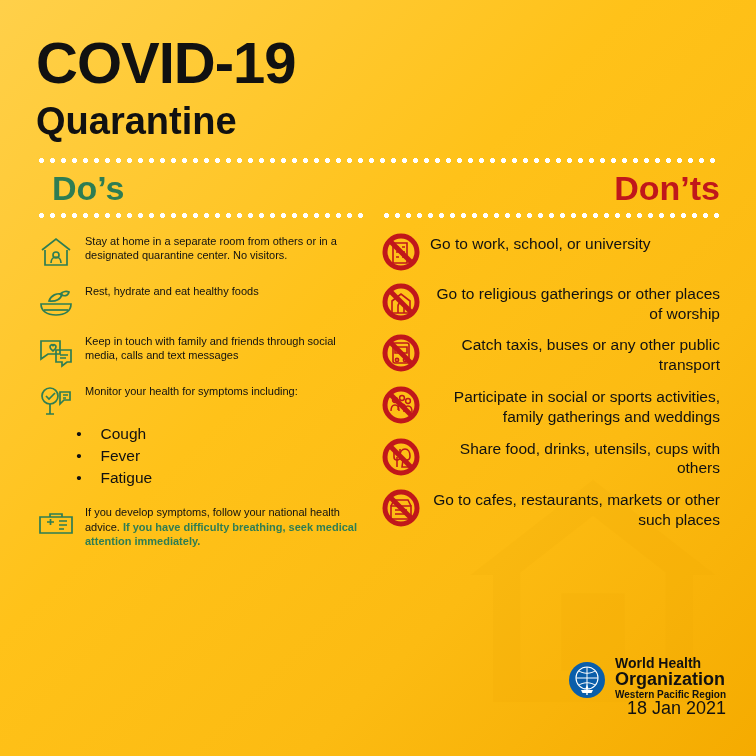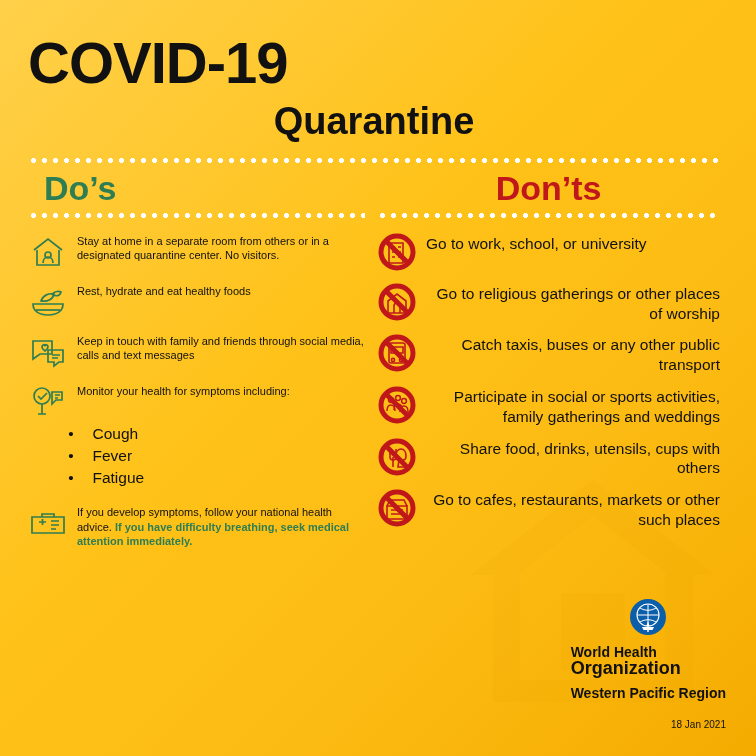--- a/index.html
+++ b/index.html
@@ -17,36 +17,35 @@
   
   .watermark {
     position: absolute;
     right: 18px; bottom: 40px;
     width: 290px; height: 250px;
     opacity: 0.10;
     pointer-events: none;
   }
   .watermark svg { width: 100%; height: 100%; display: block; }
 
-  .content { position: relative; z-index: 2; padding: 34px 36px 0 28px; }
+  .content { position: relative; z-index: 2; padding: 34px 36px 0 36px; }
 
   .title {
     font-size: 58px;
     font-weight: bold;
     letter-spacing: -1px;
     color: #111;
     line-height: 1.0;
   }
   .subtitle {
     font-size: 38px;
     font-weight: bold;
     color: #111;
     margin-top: 10px;
     line-height: 1.0;
-    text-align: center;
   }
 
   .dotrule {
     margin: 18px 0 8px 0;
     height: 5px;
     background-image: radial-gradient(circle, #ffffff 45%, rgba(255,255,255,0) 46%);
     background-size: 11px 5px;
     background-repeat: repeat-x;
   }
   .dotrule.thin { margin: 6px 0 14px 0; }
@@ -55,21 +54,21 @@
   .col { width: 50%; }
   .col.dos { padding-right: 6px; }
 
   .col-head {
     font-size: 34px;
     font-weight: bold;
     line-height: 1.05;
     margin-bottom: 2px;
   }
   .dos .col-head { color: #2e7d53; padding-left: 16px; }
-  .donts .col-head { color: #c0171b; text-align: center; }
+  .donts .col-head { color: #c0171b; text-align: right; }
 
   ul { list-style: none; }
   li {
     display: flex;
     gap: 9px;
     align-items: flex-start;
     margin-bottom: 10px;
   }
   .ic { flex: 0 0 auto; width: 40px; height: 40px; }
   .ic svg { display: block; width: 40px; height: 40px; }
@@ -84,33 +83,32 @@
   .bullets { list-style: none; margin: 2px 0 0 26px; }
   .bullets li { margin: 0 0 1px 0; display: block; }
   .bullets li span.b { display: inline-block; width: 34px; text-align: center; }
   .bullets .bl { font-size: 15.5px; color: #111; line-height: 1.35; }
 
   .green { color: #2e7d53; font-weight: bold; }
 
   .who {
     position: absolute;
     right: 30px; bottom: 56px;
-    display: flex; align-items: center; gap: 8px;
+    display: flex; align-items: flex-end; gap: 8px;
     z-index: 3;
-    flex-direction: column;
   }
   .who-logo { width: 40px; height: 40px; }
   .who-text { line-height: 1.02; }
   .who-text .l1 { font-size: 14px; font-weight: bold; color: #111; }
   .who-text .l2 { font-size: 18px; font-weight: bold; color: #111; }
-  .who-text .l3 { font-size: 14px; font-weight: bold; color: #111; margin-top: 8px; }
+  .who-text .l3 { font-size: 10px; font-weight: bold; color: #111; margin-top: 1px; }
   .date {
     position: absolute;
-    right: 30px; bottom: 26px;
-    font-size: 10px;
+    right: 30px; bottom: 37px;
+    font-size: 18px;
     color: #111;
     z-index: 3;
   }
   .no-stroke { fill: none; stroke: #c0171b; stroke-width: 5; }
 </style>
 </head>
 <body>
 
 <div id="poster">
 

